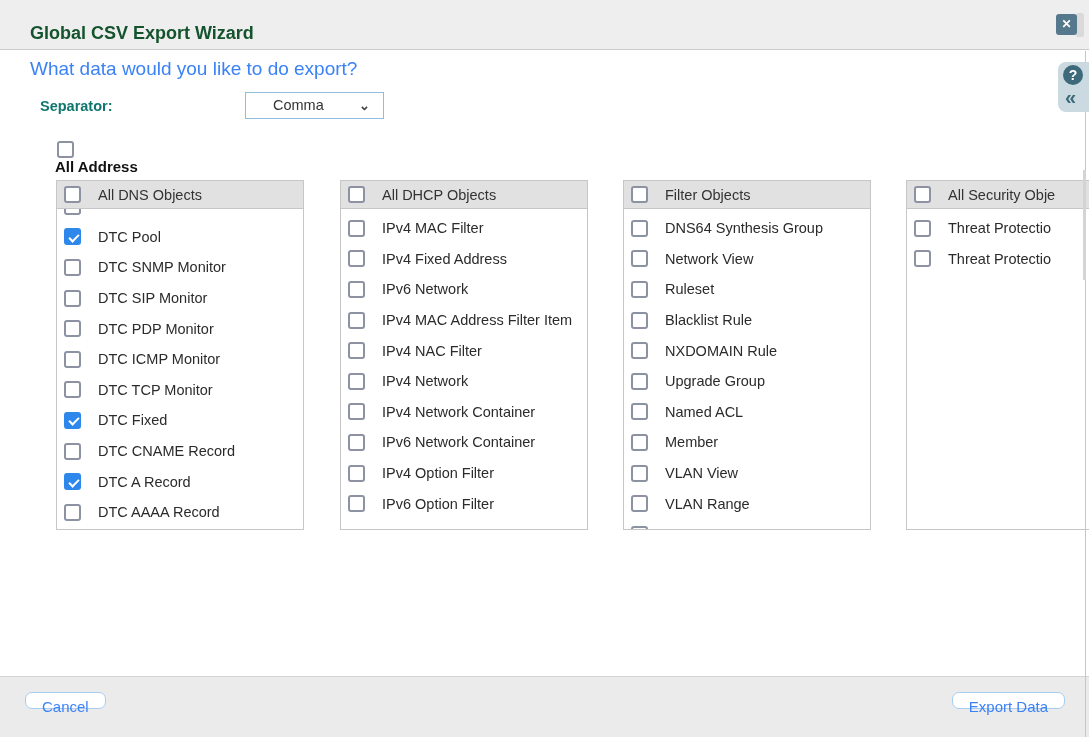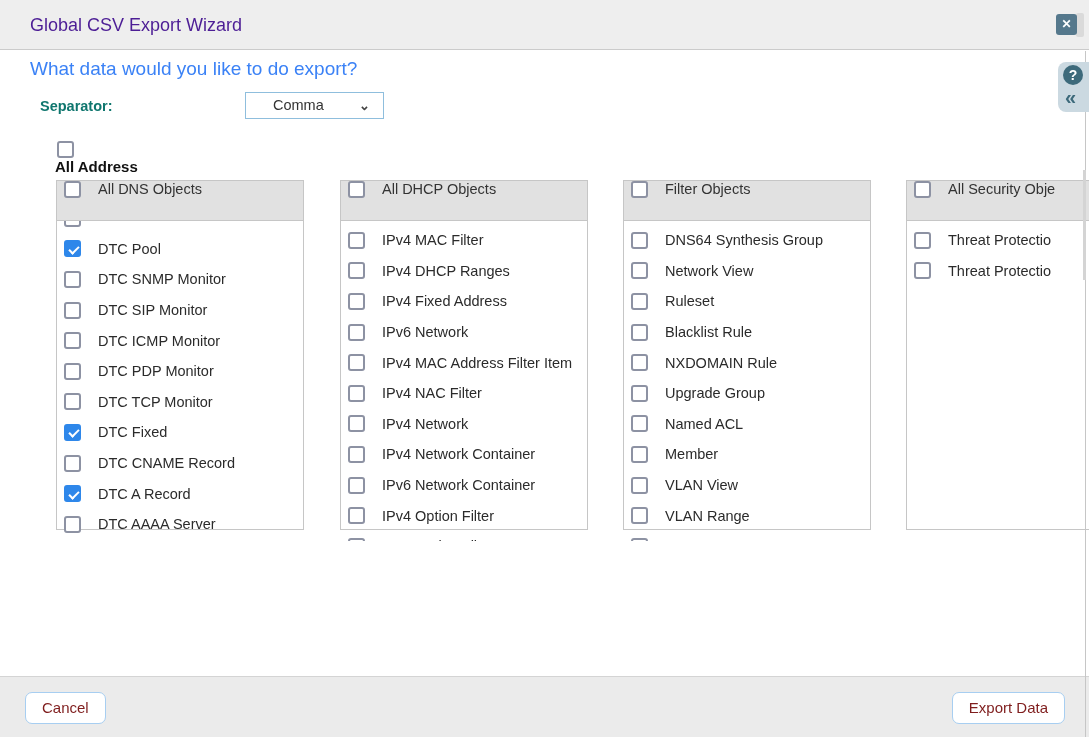--- a/index.html
+++ b/index.html
@@ -6,22 +6,22 @@
   .canvas{
     position:relative; width:1089px; height:737px; overflow:hidden;
     background:#ffffff; font-family:"Liberation Sans", sans-serif; color:#333;
   }
   
   .titlebar{
     position:absolute; left:0; top:0; width:100%; height:50px;
     background:#eeeeee; border-bottom:1px solid #cbcbcb; box-sizing:border-box;
   }
   .title{
-    position:absolute; left:30px; top:0; line-height:50px;
-    font-size:18px; color:#4c1d95; font-weight:400;
+    position:absolute; left:30px; top:8px; line-height:50px;
+    font-size:18px; color:#14532d; font-weight:700;
   }
   .close-tab{
     position:absolute; left:1076px; top:13px; width:8px; height:24px;
     background:#dadada; border-radius:2px;
   }
   .close-btn{
     position:absolute; left:1056px; top:14px; width:21px; height:21px;
     background:#55788c; border-radius:3px; color:#fff; font-size:12px;
     font-weight:bold; text-align:center; line-height:21px; cursor:pointer;
   }
@@ -72,22 +72,22 @@
     border-left:2px solid #fff; border-bottom:2px solid #fff;
     transform:rotate(-45deg);
   }
   
   .columns-row{ position:absolute; left:56px; top:180px; width:1100px; height:350px; }
   .listbox{
     position:absolute; top:0; width:248px; height:350px; box-sizing:border-box;
     border:1px solid #c6c6c6; background:#fff;
   }
   .listbox-header{
-    height:40px; background:#e1e1e1; border-bottom:1px solid #c6c6c6;
-    display:flex; padding-left:7px; box-sizing:border-box;
+    height:28px; background:#e1e1e1; border-bottom:1px solid #c6c6c6;
+    display:flex; align-items:center; padding-left:7px; box-sizing:border-box;
     cursor:pointer;
   }
   .listbox-header .hdr-label{ margin-left:17px; font-size:14.5px; color:#333; }
   .listbox-body{
     height:320px; overflow:hidden; padding-top:4px; box-sizing:border-box;
   }
   .row{
     height:30.6px; display:flex; align-items:center; padding-left:7px; cursor:pointer;
   }
   .row .row-label{ margin-left:17px; font-size:14.5px; color:#2b2b2b; white-space:nowrap; }
@@ -100,23 +100,23 @@
   .edge-thumb{
     position:absolute; left:1083px; top:170px; height:110px; width:3px;
     background:#d4d4d4; z-index:5; cursor:pointer;
   }
   
   .footer{
     position:absolute; left:0; top:676px; width:100%; height:61px;
     background:#ebebeb; border-top:1px solid #d4d4d4; box-sizing:border-box;
   }
   .btn{
-    position:absolute; top:15px; height:32px; padding:0 16px; box-sizing:border-box;
+    position:absolute; top:15px; height:17px; padding:0 16px; box-sizing:border-box;
     background:#fff; border:1px solid #a7cef1; border-radius:7px;
-    color:#7f1d1d; font-size:15px; font-family:"Liberation Sans", sans-serif;
+    color:#3b82f6; font-size:15px; font-family:"Liberation Sans", sans-serif;
     line-height:28px; cursor:pointer;
   }
   .btn-cancel{ left:25px; }
   .btn-export{ right:24px; }
 </style>
 </head>
 <body>
 
 <div class="canvas">
 
@@ -165,64 +165,60 @@
           <div class="row">
             <span class="cb"></span>
             <span class="row-label">DTC SNMP Monitor</span>
           </div>
           <div class="row">
             <span class="cb"></span>
             <span class="row-label">DTC SIP Monitor</span>
           </div>
           <div class="row">
             <span class="cb"></span>
+            <span class="row-label">DTC PDP Monitor</span>
+          </div>
+          <div class="row">
+            <span class="cb"></span>
             <span class="row-label">DTC ICMP Monitor</span>
-          </div>
-          <div class="row">
-            <span class="cb"></span>
-            <span class="row-label">DTC PDP Monitor</span>
           </div>
           <div class="row">
             <span class="cb"></span>
             <span class="row-label">DTC TCP Monitor</span>
           </div>
           <div class="row">
             <span class="cb checked"></span>
             <span class="row-label">DTC Fixed</span>
           </div>
           <div class="row">
             <span class="cb"></span>
             <span class="row-label">DTC CNAME Record</span>
           </div>
           <div class="row">
             <span class="cb checked"></span>
             <span class="row-label">DTC A Record</span>
           </div>
           <div class="row">
             <span class="cb"></span>
-            <span class="row-label">DTC AAAA Server</span>
+            <span class="row-label">DTC AAAA Record</span>
           </div>
         </div>
       </div>
       <div class="listbox" style="left: 284px;">
         <div class="listbox-header">
           <span class="cb"></span>
           <span class="hdr-label">All DHCP Objects</span>
         </div>
         <div class="listbox-body">
           <div class="row">
             <span class="cb"></span>
             <span class="row-label">IPv4 MAC Filter</span>
           </div>
           <div class="row">
             <span class="cb"></span>
-            <span class="row-label">IPv4 DHCP Ranges</span>
-          </div>
-          <div class="row">
-            <span class="cb"></span>
             <span class="row-label">IPv4 Fixed Address</span>
           </div>
           <div class="row">
             <span class="cb"></span>
             <span class="row-label">IPv6 Network</span>
           </div>
           <div class="row">
             <span class="cb"></span>
             <span class="row-label">IPv4 MAC Address Filter Item</span>
           </div>

